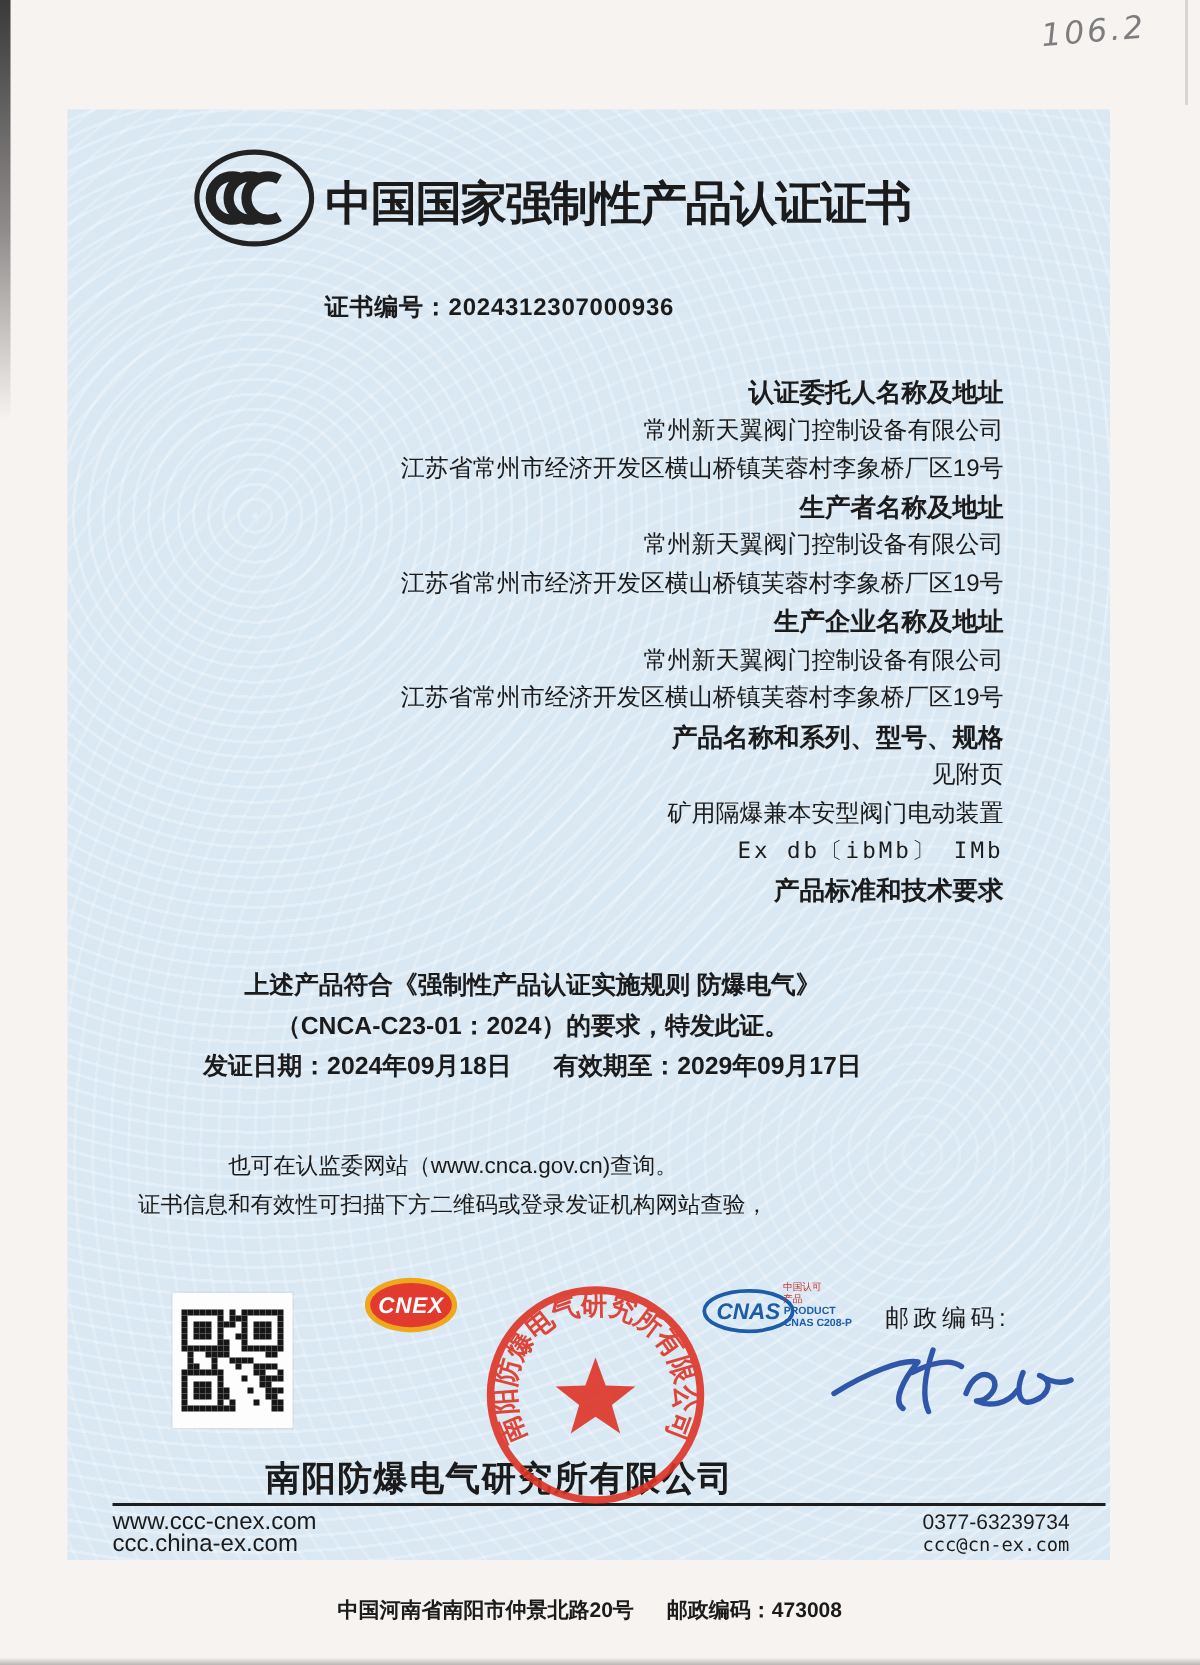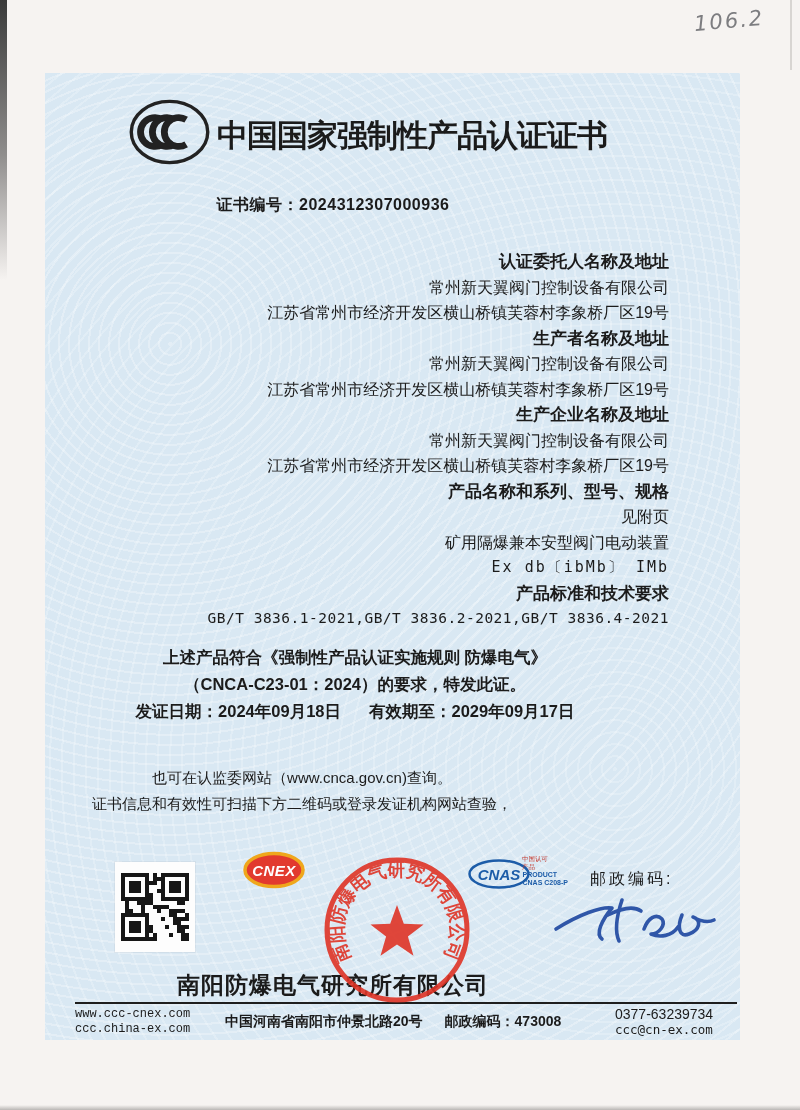--- a/index.html
+++ b/index.html
@@ -82,24 +82,24 @@
   .legal-rep{position:absolute;left:545px;top:796px;font-size:16px;letter-spacing:3px;white-space:nowrap;}
   .signature{position:absolute;left:505px;top:820px;width:170px;height:62px;}
 
   .issuer-name{
     position:absolute;left:0;top:897px;width:576px;text-align:center;
     font-size:23px;font-weight:600;letter-spacing:1px;white-space:nowrap;
   }
   .footer-rule{position:absolute;left:30px;top:929px;width:662px;height:2px;background:#1e1e1e;}
   .footer-left{
     position:absolute;left:30px;top:934px;width:160px;
-    font-family:Liberation Mono, monospace;font-size:12px;line-height:15px;white-space:nowrap;
+    font-family:Liberation Sans, sans-serif;font-size:16px;line-height:15px;white-space:nowrap;
   }
   .footer-center{
-    position:absolute;left:180px;top:940px;width:360px;font-size:14px;font-weight:600;white-space:nowrap;
+    position:absolute;left:180px;top:992px;width:360px;font-size:14px;font-weight:600;white-space:nowrap;
   }
   .footer-center .sp{display:inline-block;width:22px;}
   .footer-right{position:absolute;left:570px;top:933px;width:130px;white-space:nowrap;}
   .footer-right .ph{font-size:14px;line-height:16px;}
   .footer-right .em{font-family:"DejaVu Sans Mono",monospace;font-size:12.5px;line-height:16px;}
 </style>
 </head>
 <body>
 
 <div class="edge-left"></div>
@@ -133,21 +133,20 @@
     <div>常州新天翼阀门控制设备有限公司</div>
     <div>江苏省常州市经济开发区横山桥镇芙蓉村李象桥厂区19号</div>
     <div class="hd">生产企业名称及地址</div>
     <div>常州新天翼阀门控制设备有限公司</div>
     <div>江苏省常州市经济开发区横山桥镇芙蓉村李象桥厂区19号</div>
     <div class="hd">产品名称和系列、型号、规格</div>
     <div>见附页</div>
     <div>矿用隔爆兼本安型阀门电动装置</div>
     <div class="exline">Ex db〔ibMb〕 IMb</div>
     <div class="hd">产品标准和技术要求</div>
-    <div class="mono">GB/T 3836.1-2021,GB/T 3836.2-2021,GB/T 3836.4-2021</div>
   </div>
 
   <div class="statement">
     <div>上述产品符合《强制性产品认证实施规则 防爆电气》</div>
     <div>（CNCA-C23-01：2024）的要求，特发此证。</div>
     <div>
       <span>发证日期：</span><span>2024年09月18日</span><span class="gap"></span><span>有效期至：</span><span>2029年09月17日</span>
     </div>
   </div>
 

